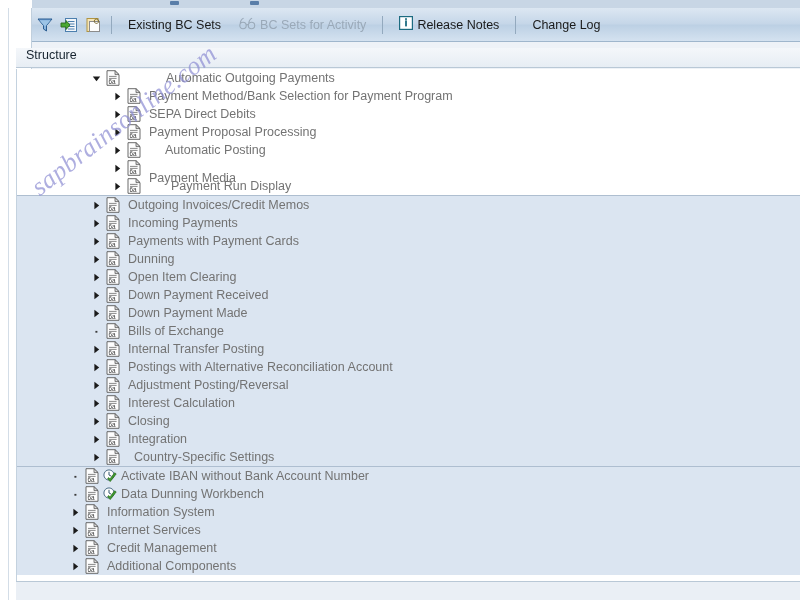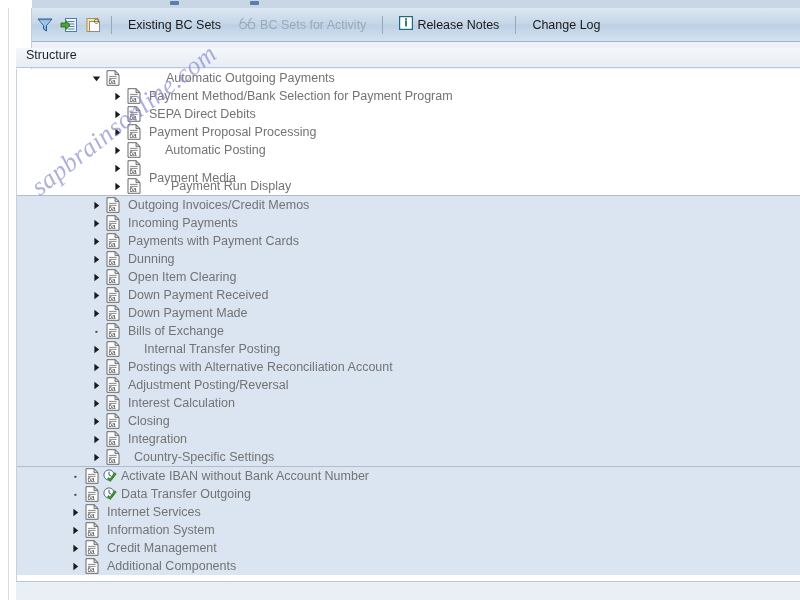--- a/index.html
+++ b/index.html
@@ -509,21 +509,21 @@
               <path d="M2.4 0.8 L7.2 4.5 L2.4 8.2 Z" fill="#1b1b1b"></path>
             </svg>
           </span>
           <span class="docicon" style="left: 89px; top: 1px;"><svg width="14" height="16" viewBox="0 0 14 16">
               <path d="M1 0.7 L9 0.7 L13 4.6 L13 15.3 L1 15.3 Z" fill="#fdfdfd" stroke="#5a5a5a" stroke-width="0.9"></path>
               <path d="M9 0.7 L9 4.6 L13 4.6 Z" fill="#d8d8d8" stroke="#5a5a5a" stroke-width="0.8"></path>
               <line x1="3" y1="6.4" x2="10.6" y2="6.4" stroke="#6d6d6d" stroke-width="0.8"></line>
               <line x1="3" y1="8.4" x2="10.6" y2="8.4" stroke="#6d6d6d" stroke-width="0.8"></line>
               <text x="2.4" y="14.2" font-family="Liberation Sans, sans-serif" font-size="6.4" fill="#3c3c3c">6a</text>
             </svg></span>
-          <span class="rlabel" style="left: 111px; margin-left: 16px;">Internal Transfer Posting</span>
+          <span class="rlabel" style="left: 111px;">Internal Transfer Posting</span>
         </div>
         <div class="row">
           <span class="toggle" style="left: 73px;">
             <svg width="9" height="9" viewBox="0 0 9 9">
               <path d="M2.4 0.8 L7.2 4.5 L2.4 8.2 Z" fill="#1b1b1b"></path>
             </svg>
           </span>
           <span class="docicon" style="left: 89px; top: 1px;"><svg width="14" height="16" viewBox="0 0 14 16">
               <path d="M1 0.7 L9 0.7 L13 4.6 L13 15.3 L1 15.3 Z" fill="#fdfdfd" stroke="#5a5a5a" stroke-width="0.9"></path>
               <path d="M9 0.7 L9 4.6 L13 4.6 Z" fill="#d8d8d8" stroke="#5a5a5a" stroke-width="0.8"></path>
@@ -644,80 +644,80 @@
               <line x1="3" y1="6.4" x2="10.6" y2="6.4" stroke="#6d6d6d" stroke-width="0.8"></line>
               <line x1="3" y1="8.4" x2="10.6" y2="8.4" stroke="#6d6d6d" stroke-width="0.8"></line>
               <text x="2.4" y="14.2" font-family="Liberation Sans, sans-serif" font-size="6.4" fill="#3c3c3c">6a</text>
             </svg></span>
           <span class="statusicon" style="left: 86px; top: 2px;"><svg width="14" height="14" viewBox="0 0 14 14">
               <circle cx="6" cy="6" r="5.1" fill="#fefefe" stroke="#4d6e86" stroke-width="1"></circle>
               <line x1="6" y1="6" x2="6" y2="2.8" stroke="#35586f" stroke-width="1"></line>
               <line x1="6" y1="6" x2="8.4" y2="7.2" stroke="#35586f" stroke-width="1"></line>
               <path d="M4.6 9.6 L7.2 12.6 L13.2 4.9 L11.6 3.8 L7.0 9.9 L5.8 8.6 Z" fill="#3f9b2c" stroke="#2a6a1d" stroke-width="0.7"></path>
             </svg></span>
-          <span class="rlabel" style="left: 104px;">Data Transfer Outgoing</span>
+          <span class="rlabel" style="left: 104px;">Data Dunning Workbench</span>
         </div>
         <div class="row">
           <span class="toggle" style="left: 52px;">
             <svg width="9" height="9" viewBox="0 0 9 9">
               <path d="M2.4 0.8 L7.2 4.5 L2.4 8.2 Z" fill="#1b1b1b"></path>
             </svg>
           </span>
           <span class="docicon" style="left: 68px; top: 1px;"><svg width="14" height="16" viewBox="0 0 14 16">
               <path d="M1 0.7 L9 0.7 L13 4.6 L13 15.3 L1 15.3 Z" fill="#fdfdfd" stroke="#5a5a5a" stroke-width="0.9"></path>
               <path d="M9 0.7 L9 4.6 L13 4.6 Z" fill="#d8d8d8" stroke="#5a5a5a" stroke-width="0.8"></path>
               <line x1="3" y1="6.4" x2="10.6" y2="6.4" stroke="#6d6d6d" stroke-width="0.8"></line>
               <line x1="3" y1="8.4" x2="10.6" y2="8.4" stroke="#6d6d6d" stroke-width="0.8"></line>
               <text x="2.4" y="14.2" font-family="Liberation Sans, sans-serif" font-size="6.4" fill="#3c3c3c">6a</text>
             </svg></span>
+          <span class="rlabel" style="left: 90px;">Information System</span>
+        </div>
+        <div class="row">
+          <span class="toggle" style="left: 52px;">
+            <svg width="9" height="9" viewBox="0 0 9 9">
+              <path d="M2.4 0.8 L7.2 4.5 L2.4 8.2 Z" fill="#1b1b1b"></path>
+            </svg>
+          </span>
+          <span class="docicon" style="left: 68px; top: 1px;"><svg width="14" height="16" viewBox="0 0 14 16">
+              <path d="M1 0.7 L9 0.7 L13 4.6 L13 15.3 L1 15.3 Z" fill="#fdfdfd" stroke="#5a5a5a" stroke-width="0.9"></path>
+              <path d="M9 0.7 L9 4.6 L13 4.6 Z" fill="#d8d8d8" stroke="#5a5a5a" stroke-width="0.8"></path>
+              <line x1="3" y1="6.4" x2="10.6" y2="6.4" stroke="#6d6d6d" stroke-width="0.8"></line>
+              <line x1="3" y1="8.4" x2="10.6" y2="8.4" stroke="#6d6d6d" stroke-width="0.8"></line>
+              <text x="2.4" y="14.2" font-family="Liberation Sans, sans-serif" font-size="6.4" fill="#3c3c3c">6a</text>
+            </svg></span>
           <span class="rlabel" style="left: 90px;">Internet Services</span>
         </div>
         <div class="row">
           <span class="toggle" style="left: 52px;">
             <svg width="9" height="9" viewBox="0 0 9 9">
               <path d="M2.4 0.8 L7.2 4.5 L2.4 8.2 Z" fill="#1b1b1b"></path>
             </svg>
           </span>
           <span class="docicon" style="left: 68px; top: 1px;"><svg width="14" height="16" viewBox="0 0 14 16">
               <path d="M1 0.7 L9 0.7 L13 4.6 L13 15.3 L1 15.3 Z" fill="#fdfdfd" stroke="#5a5a5a" stroke-width="0.9"></path>
               <path d="M9 0.7 L9 4.6 L13 4.6 Z" fill="#d8d8d8" stroke="#5a5a5a" stroke-width="0.8"></path>
               <line x1="3" y1="6.4" x2="10.6" y2="6.4" stroke="#6d6d6d" stroke-width="0.8"></line>
               <line x1="3" y1="8.4" x2="10.6" y2="8.4" stroke="#6d6d6d" stroke-width="0.8"></line>
               <text x="2.4" y="14.2" font-family="Liberation Sans, sans-serif" font-size="6.4" fill="#3c3c3c">6a</text>
             </svg></span>
-          <span class="rlabel" style="left: 90px;">Information System</span>
+          <span class="rlabel" style="left: 90px;">Credit Management</span>
         </div>
         <div class="row">
           <span class="toggle" style="left: 52px;">
             <svg width="9" height="9" viewBox="0 0 9 9">
               <path d="M2.4 0.8 L7.2 4.5 L2.4 8.2 Z" fill="#1b1b1b"></path>
             </svg>
           </span>
           <span class="docicon" style="left: 68px; top: 1px;"><svg width="14" height="16" viewBox="0 0 14 16">
               <path d="M1 0.7 L9 0.7 L13 4.6 L13 15.3 L1 15.3 Z" fill="#fdfdfd" stroke="#5a5a5a" stroke-width="0.9"></path>
               <path d="M9 0.7 L9 4.6 L13 4.6 Z" fill="#d8d8d8" stroke="#5a5a5a" stroke-width="0.8"></path>
               <line x1="3" y1="6.4" x2="10.6" y2="6.4" stroke="#6d6d6d" stroke-width="0.8"></line>
               <line x1="3" y1="8.4" x2="10.6" y2="8.4" stroke="#6d6d6d" stroke-width="0.8"></line>
               <text x="2.4" y="14.2" font-family="Liberation Sans, sans-serif" font-size="6.4" fill="#3c3c3c">6a</text>
             </svg></span>
-          <span class="rlabel" style="left: 90px;">Credit Management</span>
-        </div>
-        <div class="row">
-          <span class="toggle" style="left: 52px;">
-            <svg width="9" height="9" viewBox="0 0 9 9">
-              <path d="M2.4 0.8 L7.2 4.5 L2.4 8.2 Z" fill="#1b1b1b"></path>
-            </svg>
-          </span>
-          <span class="docicon" style="left: 68px; top: 1px;"><svg width="14" height="16" viewBox="0 0 14 16">
-              <path d="M1 0.7 L9 0.7 L13 4.6 L13 15.3 L1 15.3 Z" fill="#fdfdfd" stroke="#5a5a5a" stroke-width="0.9"></path>
-              <path d="M9 0.7 L9 4.6 L13 4.6 Z" fill="#d8d8d8" stroke="#5a5a5a" stroke-width="0.8"></path>
-              <line x1="3" y1="6.4" x2="10.6" y2="6.4" stroke="#6d6d6d" stroke-width="0.8"></line>
-              <line x1="3" y1="8.4" x2="10.6" y2="8.4" stroke="#6d6d6d" stroke-width="0.8"></line>
-              <text x="2.4" y="14.2" font-family="Liberation Sans, sans-serif" font-size="6.4" fill="#3c3c3c">6a</text>
-            </svg></span>
           <span class="rlabel" style="left: 90px;">Additional Components</span>
         </div>
       </div>
     </div>
 
   <div class="bottom-strip"></div>
 
   <div class="watermark">sapbrainsonline.com</div>
 
 </div>

